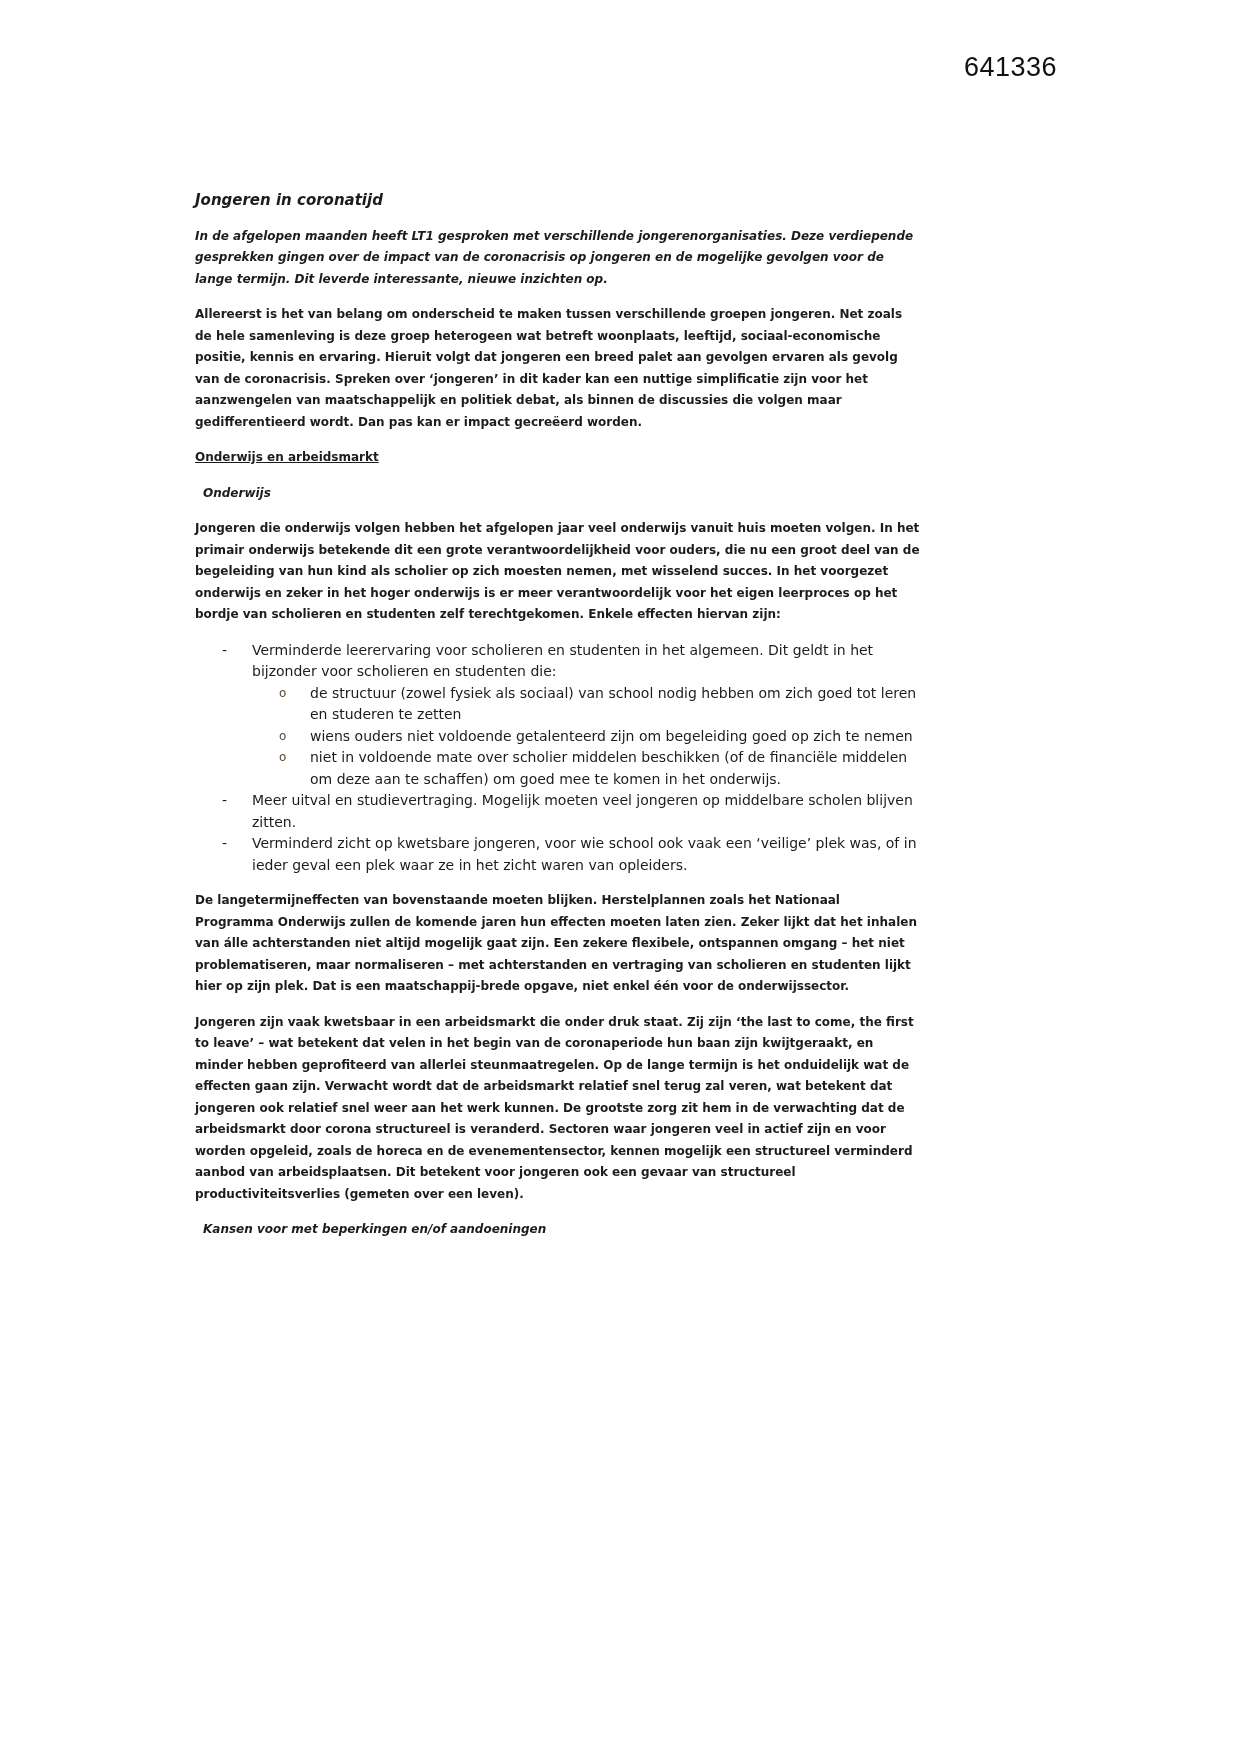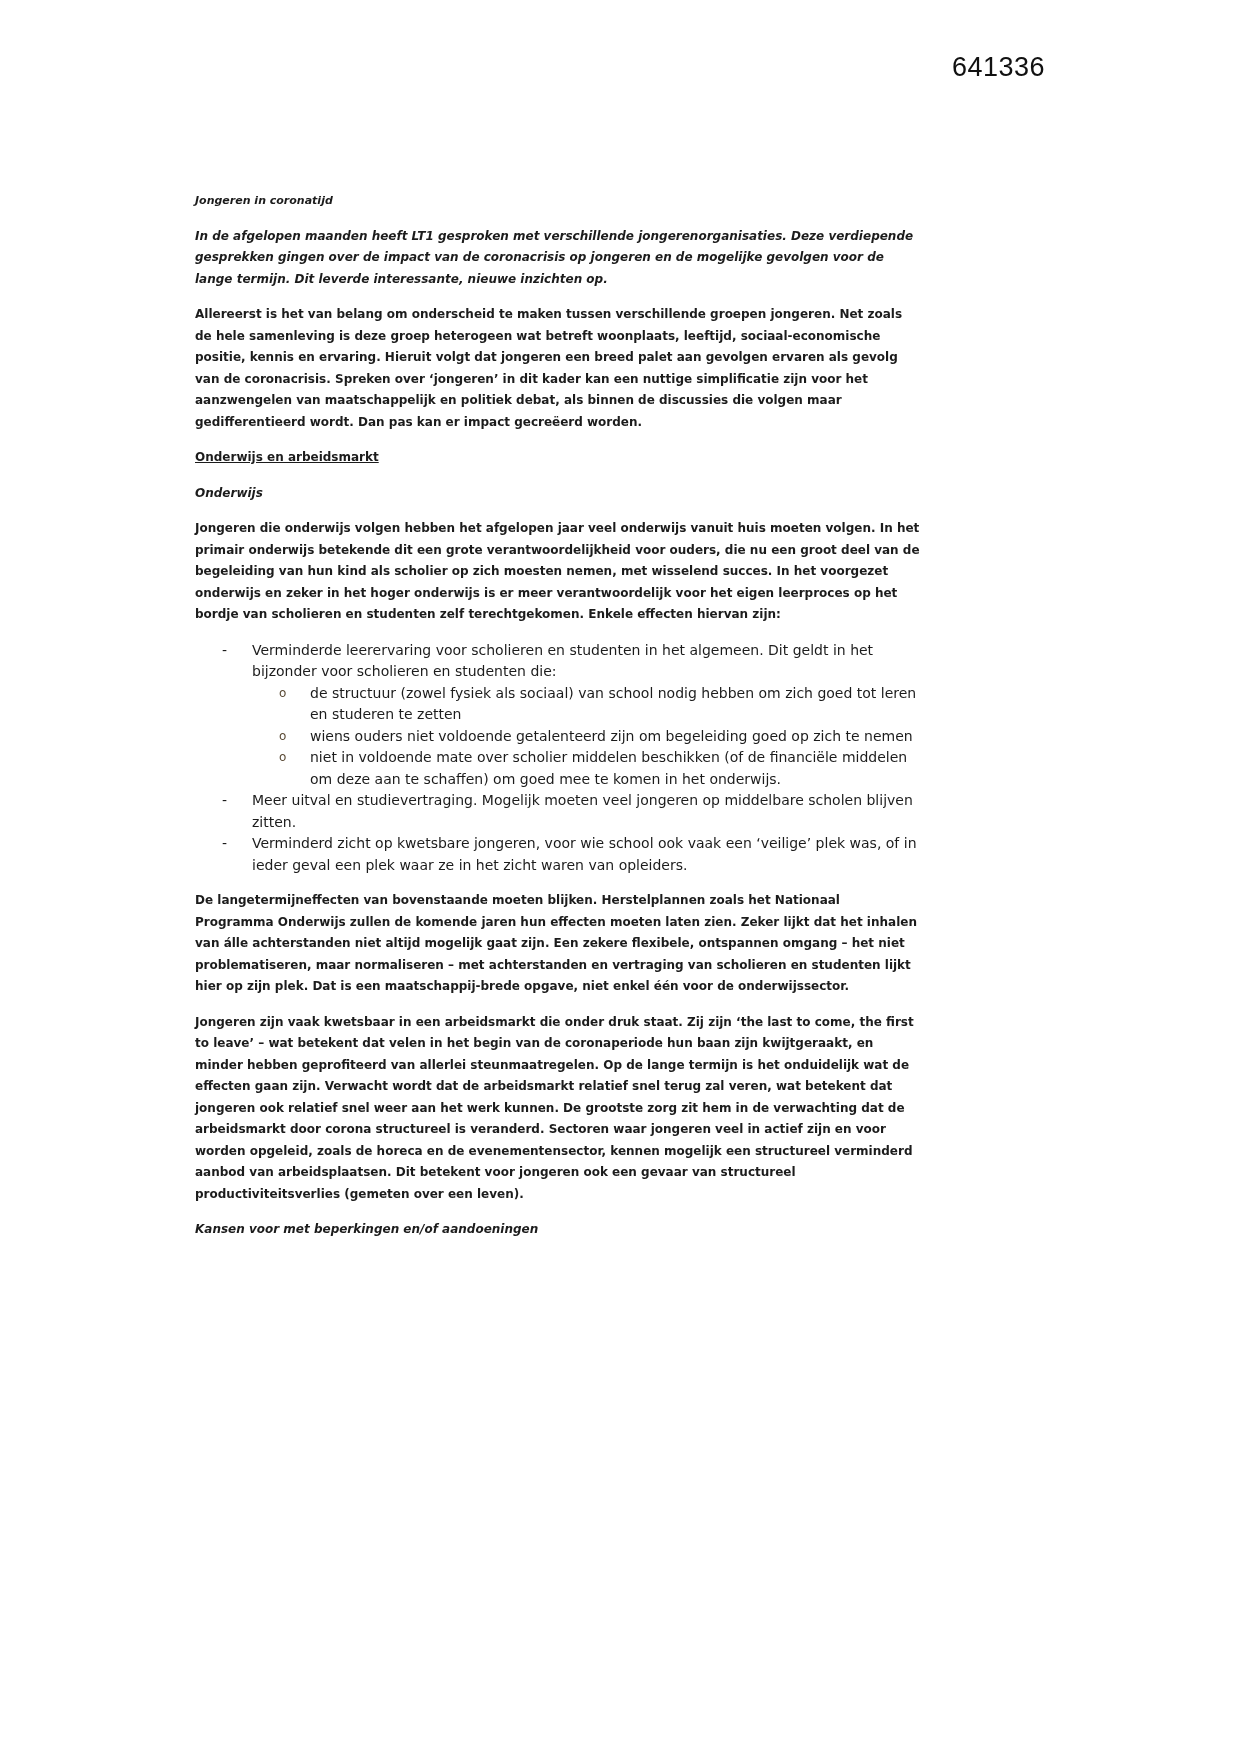--- a/index.html
+++ b/index.html
@@ -10,21 +10,21 @@
   body {
     width: 1241px;
     height: 1754px;
     position: relative;
     font-family: "DejaVu Sans", sans-serif;
     color: #1c1c1c;
   }
   .page-number {
     position: absolute;
     top: 52px;
-    right: 196px;
+    right: 184px;
     font-size: 27px;
     letter-spacing: 0.5px;
     font-family: "Liberation Sans", sans-serif;
     color: #111;
   }
   .content {
     position: absolute;
     left: 195px;
     top: 190px;
     width: 725px;
@@ -36,30 +36,31 @@
   .content h1,
   .content h2,
   .content h3 {
     margin: 0 0 14px 0;
     font-size: 12px;
     font-weight: bold;
   }
   h1.doc-title {
     font-weight: bold;
     font-style: italic;
-    font-size: 11px;
+    font-size: 15px;
   }
   p.italic {
     font-style: italic;
   }
   h2.underlined {
     text-decoration: underline;
   }
   h3.italic-sub {
     font-style: italic;
+    margin-left: 8px;
   }
   .bullet-list {
     margin: 0 0 14px 0;
   }
   .bullet {
     display: flex;
     align-items: flex-start;
   }
   .bullet.level1 {
     padding-left: 27px;

